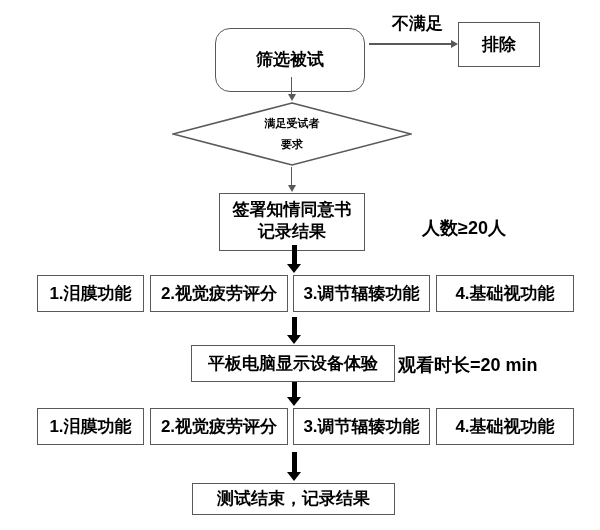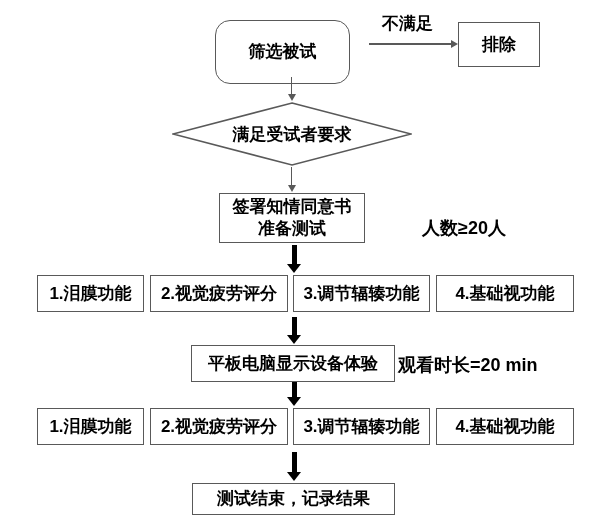--- a/index.html
+++ b/index.html
@@ -44,34 +44,34 @@
   .harrow .head{width:0;height:0;border-top:4.5px solid transparent;border-bottom:4.5px solid transparent;border-left:7px solid #595959;}
   
   .tarrow{position:absolute;display:flex;flex-direction:column;align-items:center;width:14px;}
   .tarrow .shaft{width:5px;background:#000000;flex:1;}
   .tarrow .head{width:0;height:0;border-left:7px solid transparent;border-right:7px solid transparent;border-top:9px solid #000000;}
   
   .diamond-wrap{position:absolute;left:172px;top:102px;width:240px;height:64px;}
   .diamond-wrap svg{position:absolute;left:0;top:0;}
   .diamond-text{
     position:absolute;left:0;top:0;width:100%;height:100%;
-    display:flex;flex-direction:row;align-items:center;justify-content:center;
-    font-size:17px;font-weight:600;line-height:21px;text-align:center;
+    display:flex;flex-direction:column;align-items:center;justify-content:center;
+    font-size:11px;font-weight:600;line-height:21px;text-align:center;
   }
 </style>
 </head>
 <body>
 
 <div id="stage">
 
-  <div class="node rounded" style="left:215px;top:20px;width:135px;height:64px;">
+  <div class="node rounded" style="left:215px;top:28px;width:150px;height:64px;">
     <span>筛选被试</span>
   </div>
 
-  <div class="edge-label" style="left:382px;top:12px;">不满足</div>
+  <div class="edge-label" style="left:392px;top:12px;">不满足</div>
   <div class="harrow" style="left:369px;top:39px;width:89px;">
     <div class="shaft"></div>
     <div class="head"></div>
   </div>
 
   <div class="node" style="left:458px;top:22px;width:82px;height:45px;">
     <span>排除</span>
   </div>
 
   <div class="varrow" style="left:287px;top:77px;height:24px;">
@@ -87,23 +87,23 @@
       <span>满足受试者</span>
       <span>要求</span>
     </div>
   </div>
 
   <div class="varrow" style="left:287px;top:167px;height:25px;">
     <div class="shaft"></div>
     <div class="head"></div>
   </div>
 
-  <div class="node" style="left:219px;top:193px;width:146px;height:50px;">
+  <div class="node" style="left:219px;top:193px;width:146px;height:58px;font-family:Liberation Mono, monospace;">
     <span>签署知情同意书</span>
-    <span>准备测试</span>
+    <span>记录结果</span>
   </div>
 
   <div class="note" style="left:422px;top:216px;">人数≥20人</div>
 
   <div class="tarrow" style="left:287px;top:245px;height:28px;">
     <div class="shaft"></div>
     <div class="head"></div>
   </div>
 
   <div class="node" style="left:37px;top:275px;width:107px;height:37px;">

